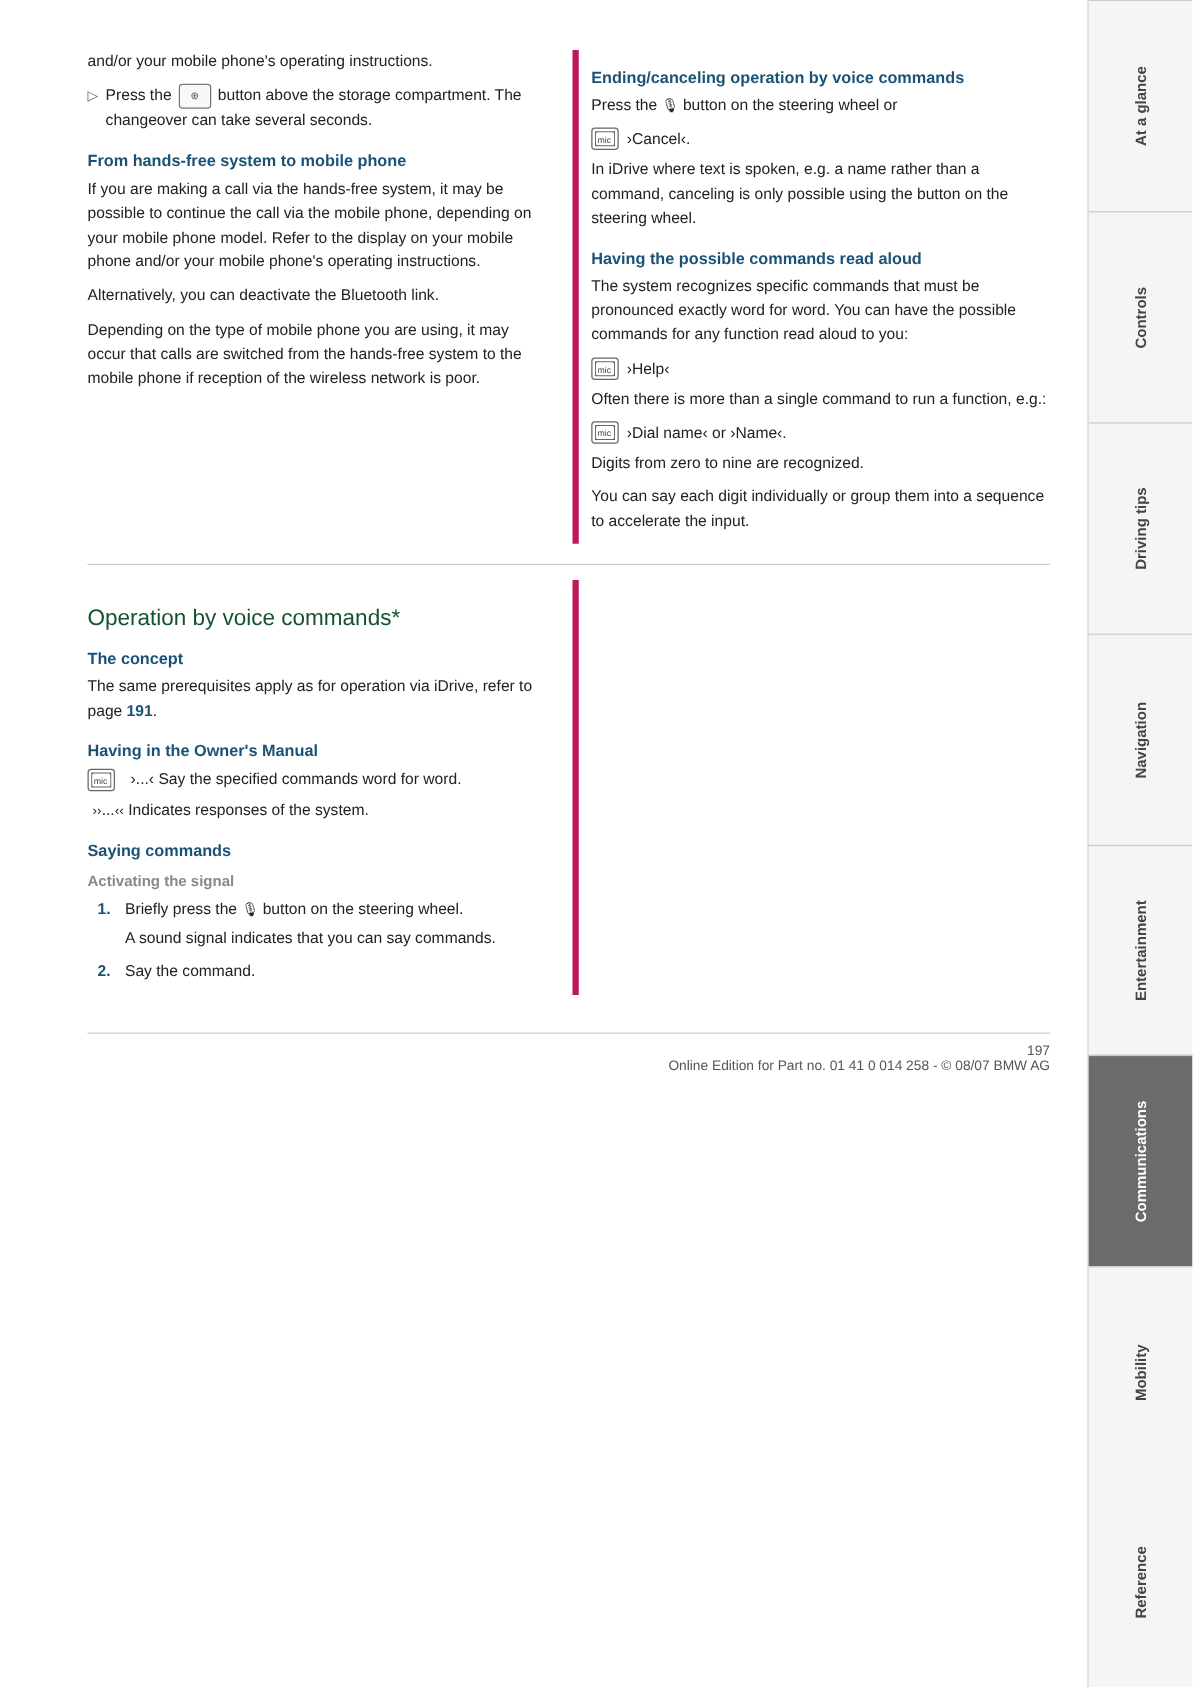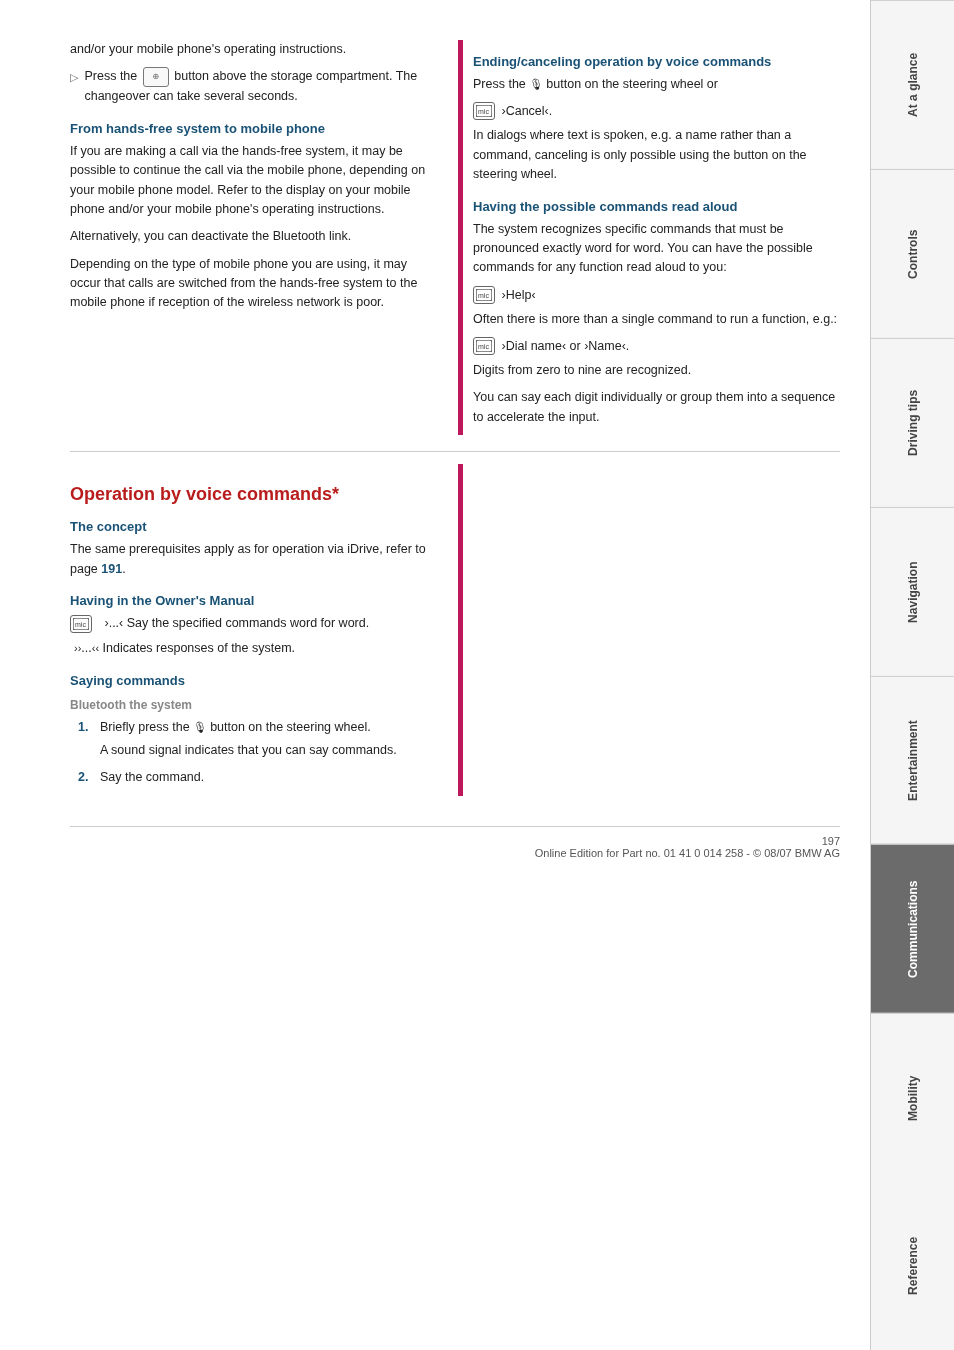--- a/index.html
+++ b/index.html
@@ -77,22 +77,22 @@
     .section-title {
       color: #1a5276;
       font-weight: bold;
       font-size: 13px;
       margin-bottom: 6px;
       margin-top: 14px;
     }
 
     .section-title.large {
       font-size: 18px;
-      color: #b91c1c;
-      font-weight: bold;
+      color: #14532d;
+      font-weight: normal;
       margin-top: 20px;
       margin-bottom: 8px;
     }
 
     .sub-section-title {
       color: #888;
       font-weight: bold;
       font-size: 12px;
       margin-bottom: 4px;
       margin-top: 10px;
@@ -255,21 +255,21 @@
           </p>
           <div class="command-line">
             <span class="voice-icon">
               <svg width="16" height="12" viewBox="0 0 16 12">
                   <rect x="0" y="0" width="16" height="12" fill="none" stroke="#666" stroke-width="1.5" rx="2"></rect>
                   <text x="2" y="9" font-size="7" fill="#444">mic</text>
                 </svg>
             </span>
             <span>&nbsp;<span class="angle-bracket">›</span>Cancel<span class="angle-bracket">‹</span>.</span>
           </div>
-          <p>In dialogs where text is spoken, e.g. a name rather than a command, canceling is only possible using the button on the steering wheel.</p>
+          <p>In iDrive where text is spoken, e.g. a name rather than a command, canceling is only possible using the button on the steering wheel.</p>
 
           <div class="section-title">Having the possible commands read aloud</div>
           <p>The system recognizes specific commands that must be pronounced exactly word for word. You can have the possible commands for any function read aloud to you:</p>
           <div class="command-line">
             <span class="voice-icon">
               <svg width="16" height="12" viewBox="0 0 16 12">
                   <rect x="0" y="0" width="16" height="12" fill="none" stroke="#666" stroke-width="1.5" rx="2"></rect>
                   <text x="2" y="9" font-size="7" fill="#444">mic</text>
                 </svg>
             </span>
@@ -312,21 +312,21 @@
                 <text x="2" y="9" font-size="7" fill="#444">mic</text>
               </svg>
           </span>
           <span>&nbsp;<span class="angle-bracket">›</span>...<span class="angle-bracket">‹</span> Say the specified commands word for word.</span>
         </div>
         <div class="indented-item">
           <span><span class="double-angle">›</span><span class="double-angle">›</span>...<span class="double-angle">‹</span><span class="double-angle">‹</span> Indicates responses of the system.</span>
         </div>
 
         <div class="section-title">Saying commands</div>
-        <div class="sub-section-title">Bluetooth the system</div>
+        <div class="sub-section-title">Activating the signal</div>
         <div class="numbered-list">
           <div class="numbered-item">
             <span class="num">1.</span>
             <span>
               <span>Briefly press the</span>
               <span class="mic-symbol"> 🎙 </span>
               <span>button on the steering wheel.</span>
               <br>
               <span style="display:block; margin-top:4px;">A sound signal indicates that you can say commands.</span>
             </span>

